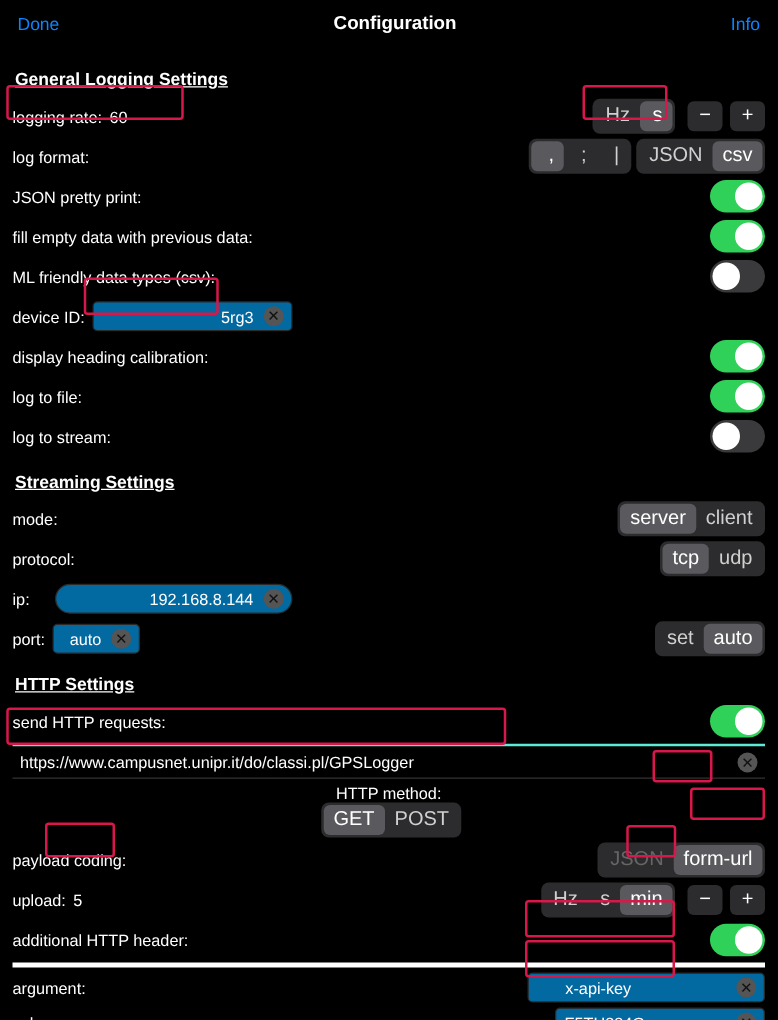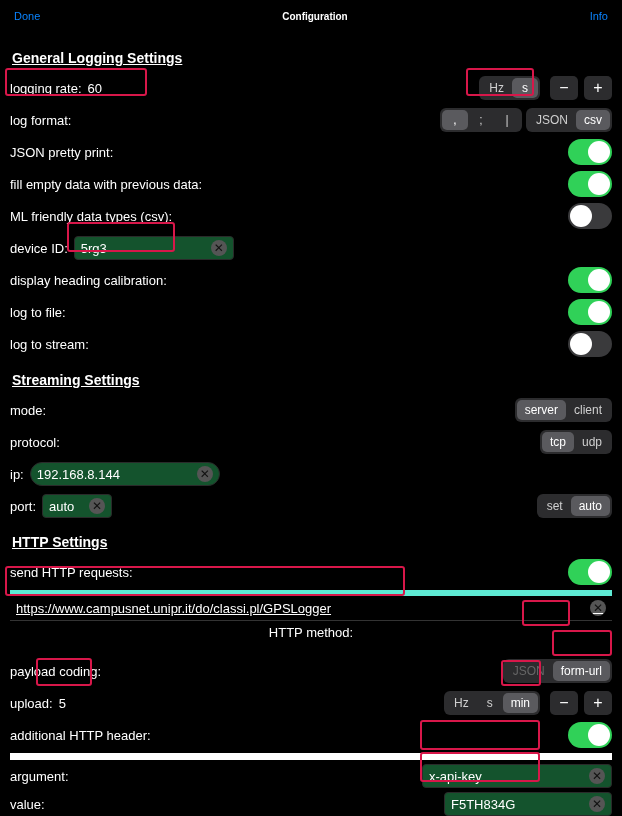--- a/index.html
+++ b/index.html
@@ -19,26 +19,26 @@
     padding: 0;
   }
   .navbar {
     display: flex;
     justify-content: space-between;
     align-items: center;
     padding: 10px 14px 14px 14px;
   }
   .nav-btn {
     color: #0a84ff;
-    font-size: 11px;
+    font-size: 14px;
     cursor: pointer;
   }
   .nav-title {
     color: #fff;
-    font-size: 10px;
+    font-size: 15px;
     font-weight: 600;
   }
   .content {
     padding: 0 10px;
   }
   .section-header {
     font-size: 14px;
     font-weight: 600;
     margin: 14px 0 8px 2px;
     text-decoration: underline;
@@ -59,27 +59,27 @@
   .seg-group {
     display: inline-flex;
     background: #2c2c2e;
     border-radius: 6px;
     padding: 2px;
     gap: 0;
     margin-left: 4px;
   }
   .seg-btn {
     padding: 3px 8px;
-    font-size: 12px;
+    font-size: 16px;
     color: #d0d0d0;
     border-radius: 5px;
     border: none;
     background: transparent;
     min-width: 26px;
-    text-align: center;
+    text-align: right;
     cursor: pointer;
   }
   .seg-btn.sel {
     background: #5a5a5e;
     color: #fff;
   }
   
   .pm-group {
     display: inline-flex;
     gap: 6px;
@@ -114,51 +114,51 @@
     top: 2px;
   }
   .toggle.on { background: #30d158; }
   .toggle.on .knob { right: 2px; }
   .toggle.off { background: #3a3a3c; }
   .toggle.off .knob { left: 2px; }
   
   .field {
     display: inline-flex;
     align-items: center;
-    background: #14532d;
+    background: #0369a1;
     border: 1px solid #2a2a2a;
     border-radius: 4px;
     padding: 3px 6px;
     color: #fff;
     font-size: 13px;
     min-height: 24px;
+    text-align: right;
   }
   .field .val { flex: 1; }
   .clear {
     width: 16px;
     height: 16px;
     border-radius: 50%;
     background: #555;
     color: #111;
     font-size: 12px;
     display: flex;
     align-items: center;
     justify-content: center;
     margin-left: 8px;
     cursor: pointer;
   }
   .full-field {
     width: 100%;
     display: flex;
     align-items: center;
     padding: 4px 6px;
-    border-top: 6px solid #5eead4;
+    border-top: 2px solid #5eead4;
     border-bottom: 1px solid #333;
     min-height: 28px;
-    text-decoration: underline;
   }
   
   .hl {
     border: 2px solid #d8174a;
     border-radius: 3px;
     position: absolute;
     pointer-events: none;
   }
 </style>
 </head>
@@ -274,21 +274,21 @@
     <span class="label">protocol:</span>
     <div class="spacer"></div>
     <div class="seg-group">
       <div class="seg-btn sel">tcp</div>
       <div class="seg-btn">udp</div>
     </div>
   </div>
 
   <div class="row">
     <span class="label">ip:</span>
-    <div class="field" style="margin-left:6px; width:190px;border-radius:12px;">
+    <div class="field" style="margin-left:20px; width:190px;border-radius:12px;">
       <span class="val">192.168.8.144</span>
       <div class="clear">✕</div>
     </div>
   </div>
 
   <div class="row">
     <span class="label">port:</span>
     <div class="field" style="margin-left:6px; width:70px;">
       <span class="val">auto</span>
       <div class="clear">✕</div>
@@ -311,20 +311,24 @@
   </div>
 
   <div class="full-field">
     <span class="val" style="flex:1;">https://www.campusnet.unipr.it/do/classi.pl/GPSLogger</span>
     <div class="clear">✕</div>
   </div>
 
   <div class="row" style="margin-top:4px;flex-direction:column;">
     <span class="label">HTTP method:</span>
     <div class="spacer"></div>
+    <div class="seg-group">
+      <div class="seg-btn sel">GET</div>
+      <div class="seg-btn">POST</div>
+    </div>
   </div>
 
   <div class="row">
     <span class="label">payload coding:</span>
     <div class="spacer"></div>
     <div class="seg-group">
       <div class="seg-btn" style="color:#666;">JSON</div>
       <div class="seg-btn sel">form-url</div>
     </div>
   </div>
@@ -345,21 +349,21 @@
   </div>
 
   <div class="row">
     <span class="label">additional HTTP header:</span>
     <div class="spacer"></div>
     <div class="toggle on">
           <div class="knob"></div>
         </div>
   </div>
 
-  <div class="row" style="border-top:7px solid #ffffff; padding-top:4px;gap:40px;">
+  <div class="row" style="border-top:4px solid #ffffff; padding-top:4px;gap:40px;">
     <span class="label">argument:</span>
     <div class="spacer"></div>
     <div class="field" style="width:190px;">
       <span class="val">x-api-key</span>
       <div class="spacer"></div>
       <div class="clear">✕</div>
     </div>
   </div>
 
   <div class="row" style="border-bottom:5px solid #0369a1; padding-bottom:4px;">

